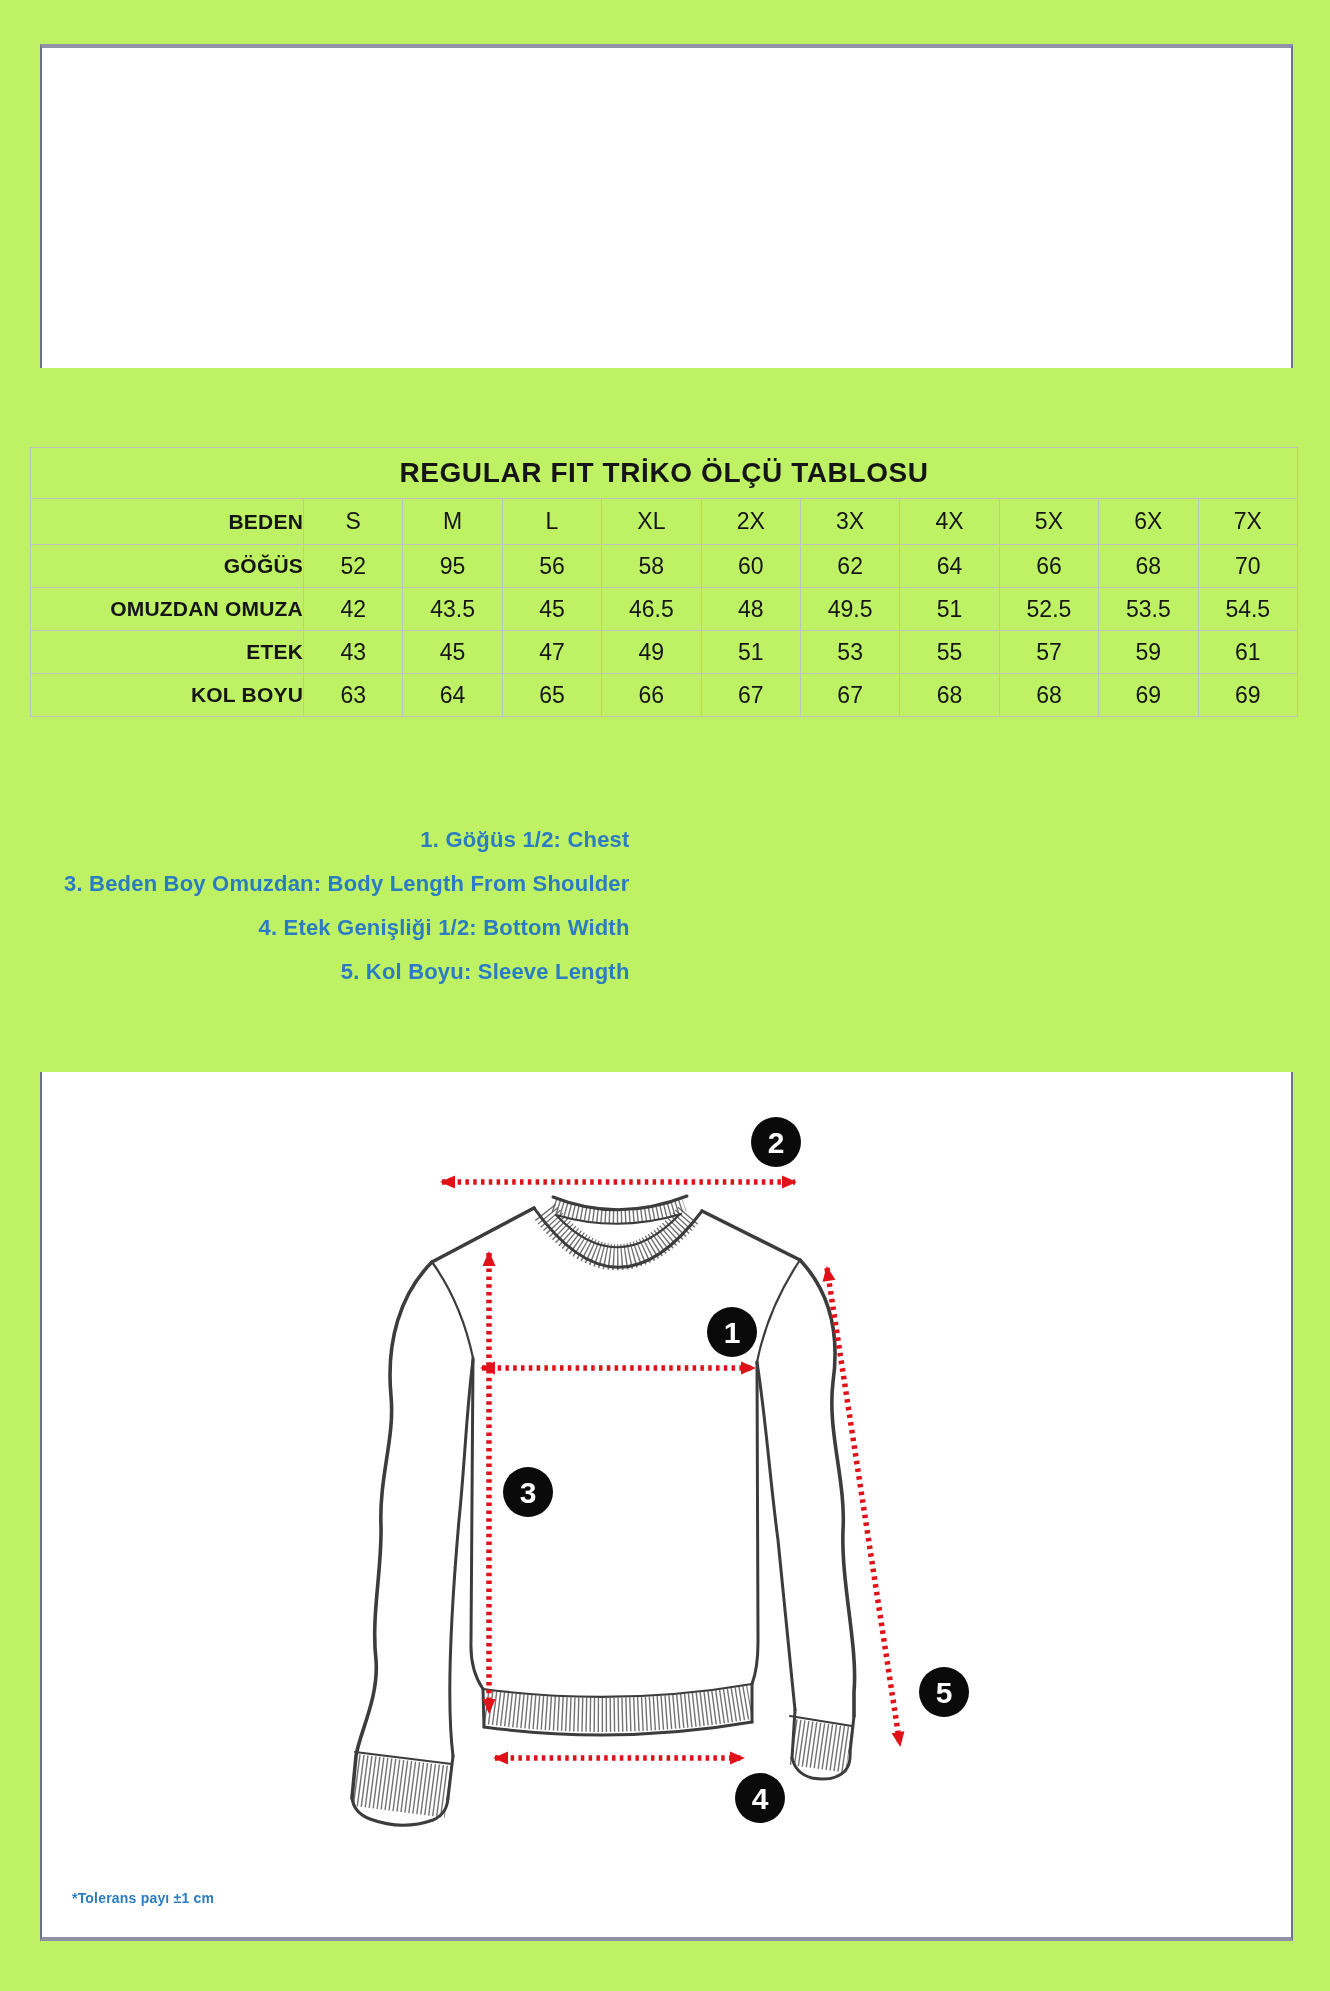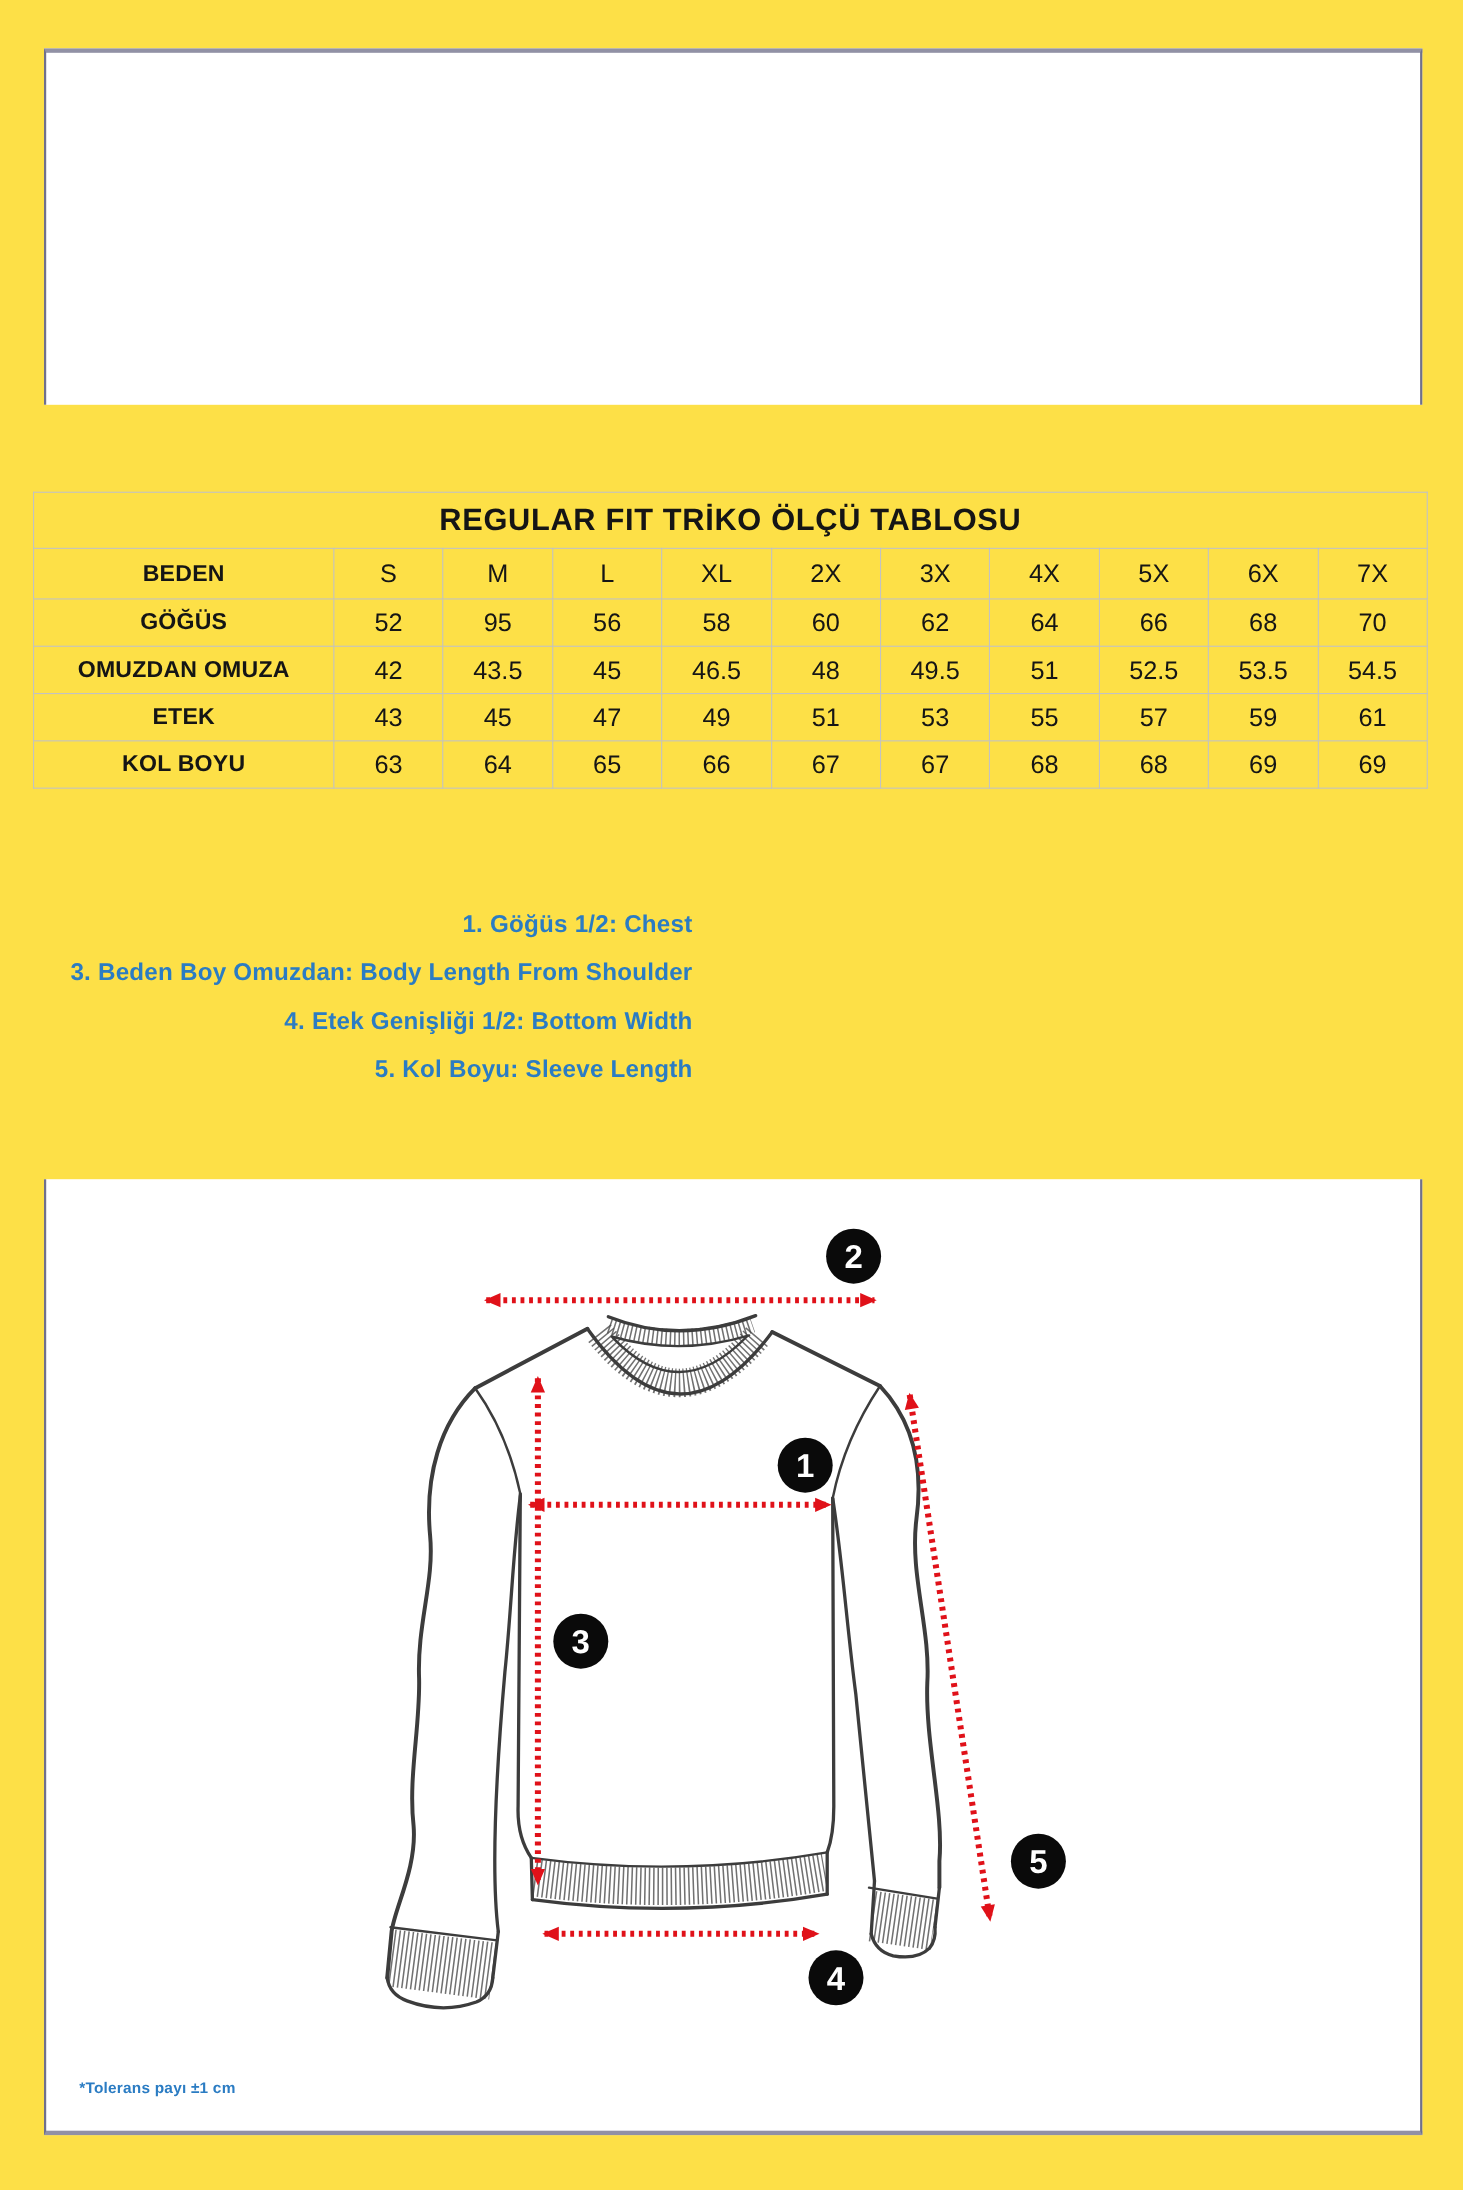--- a/index.html
+++ b/index.html
@@ -1,30 +1,30 @@
 <!DOCTYPE html>
 <html><head>
 <meta charset="utf-8">
 <style>
   html,body{margin:0;padding:0;background:#fff;}
-  .page{position:relative;width:1330px;height:1991px;background:#fde047;
+  .page{position:relative;width:1330px;height:1991px;background:#bef264;
         font-family:"Liberation Sans",sans-serif;overflow:hidden;}
 
   
   .top-frame{position:absolute;left:40px;top:44px;width:1249px;height:320px;
              border-top:4px solid #9191a5;border-left:2px solid #70708c;
              border-right:2px solid #70708c;background:#fff;}
 
   
   .size-table{position:absolute;left:30px;top:447px;width:1268px;
               border-collapse:collapse;table-layout:fixed;}
   .size-table td{border:1px solid #c2c2c2;color:#151515;padding:0;}
   .title-cell{height:50px;text-align:center;color:#2b7cc3;font-size:28px;
               font-weight:700;letter-spacing:.6px;}
-  .row-label{font-size:21px;font-weight:700;text-align:center;padding-left:12px;
+  .row-label{font-size:21px;font-weight:700;text-align:right;padding-left:12px;
              letter-spacing:.2px;}
   .header-row td{height:45px;}
   .data-row td{height:42px;}
   .val{text-align:center;font-size:23px;font-weight:400;}
 
   
   .legend{position:absolute;left:64px;top:818px;list-style:none;margin:0;padding:0;
           color:#2b7cc3;font-size:22px;font-weight:700;letter-spacing:.2px;}
   .legend li{height:44px;line-height:44px;text-align:right;}
 

